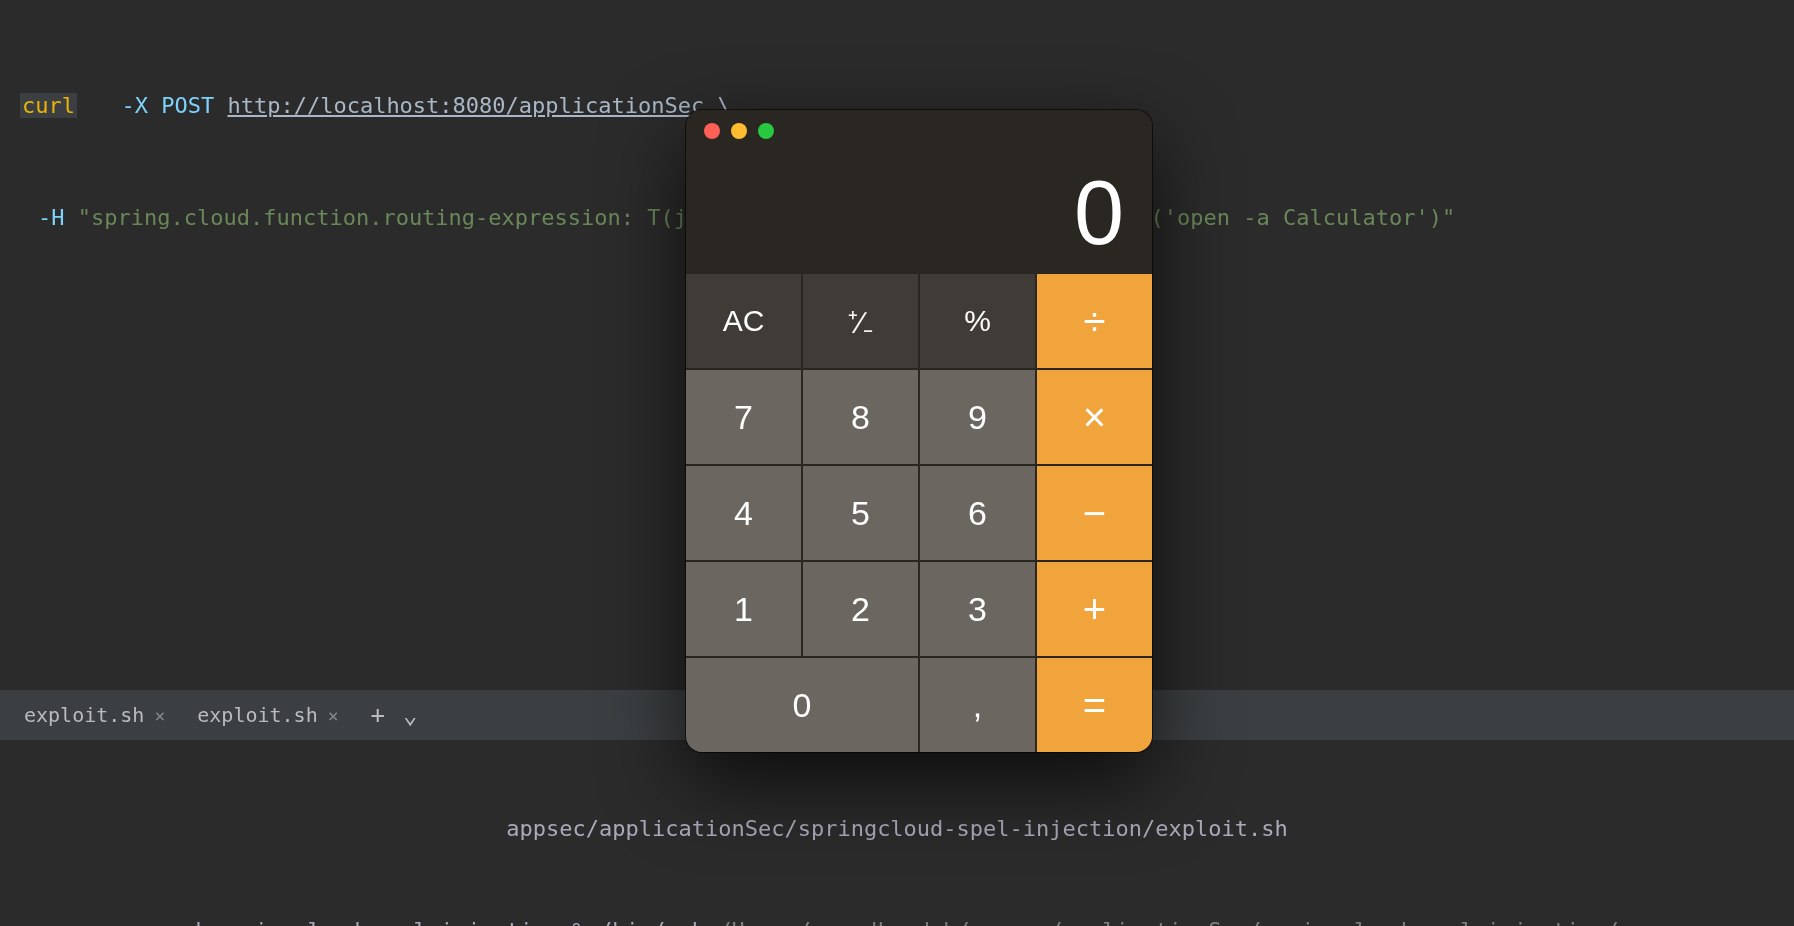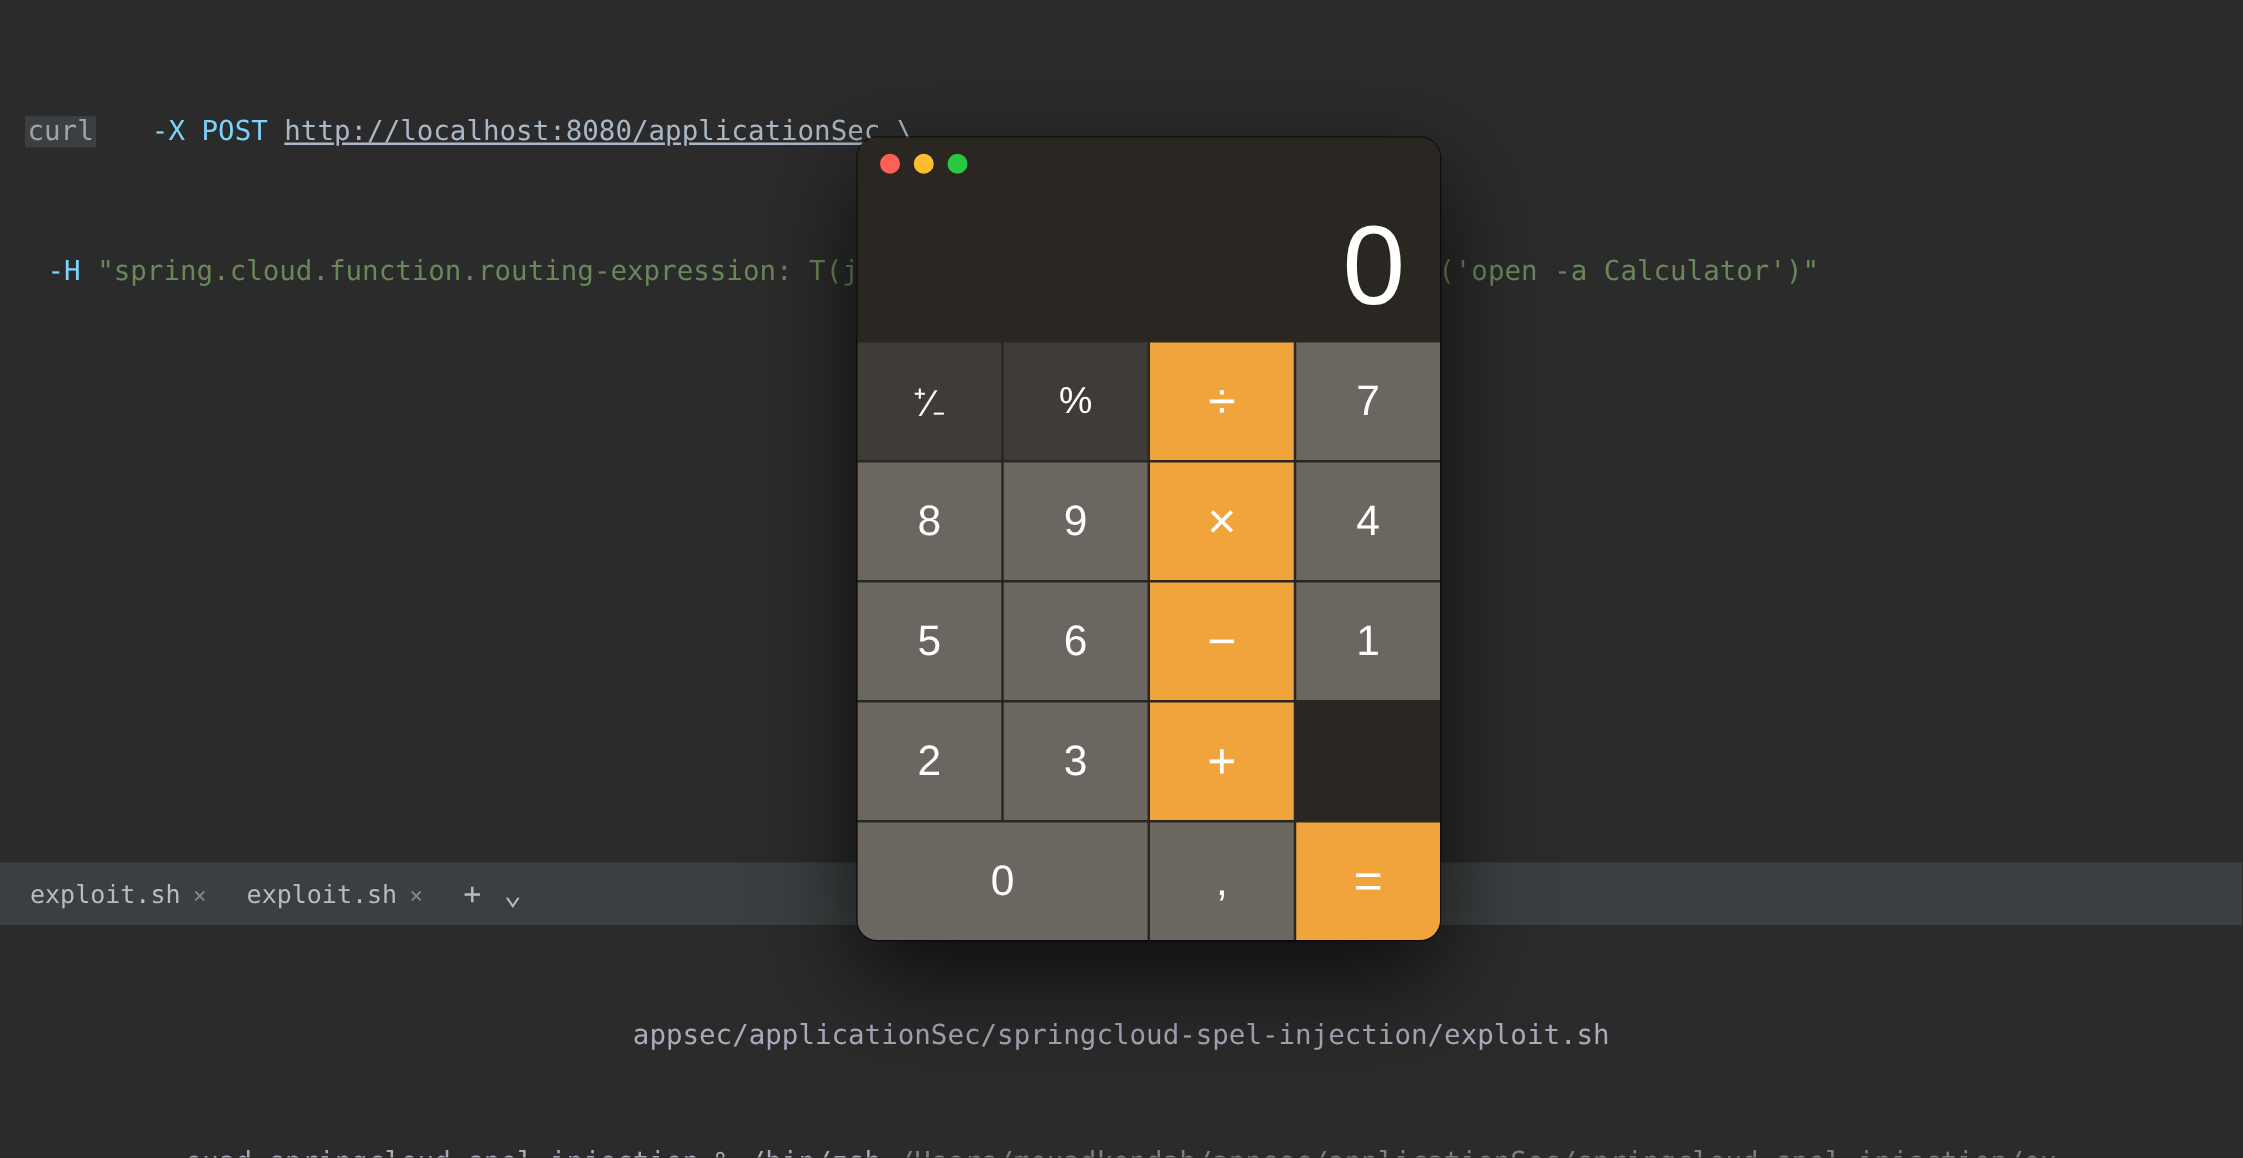--- a/index.html
+++ b/index.html
@@ -11,42 +11,42 @@
     overflow: hidden;
     position: relative;
     color: #a9b7c6;
   }
   .editor-area {
     padding: 12px 20px;
     font-size: 22px;
     line-height: 1.7;
     white-space: pre;
   }
-  .tok-curl { color: #a3a3a3; background: #3c3f41; padding: 0 2px; }
+  .tok-curl { color: #eab308; background: #3c3f41; padding: 0 2px; }
   .tok-flag { color: #7dd3fc; margin-left: 18px; }
   .tok-url { color: #a9b7c6; text-decoration: underline; }
   .tok-string { color: #6a8759; }
   .tok-back { color: #a9b7c6; }
 
   .tabs-bar {
     position: absolute;
     left: 0; right: 0;
     top: 690px;
     height: 50px;
     background: #3c3f41;
     display: flex;
     align-items: center;
     gap: 4px;
     padding: 0 10px;
     font-size: 20px;
     color: #bbbbbb;
   }
   .tab {
     display: flex;
-    align-items: flex-end;
+    align-items: center;
     gap: 10px;
     padding: 6px 14px;
     cursor: pointer;
   }
   .tab .close-x { color: #888; font-size: 18px; }
   .tab-actions { display: flex; gap: 18px; margin-left: 14px; color: #bbbbbb; font-size: 24px; }
 
   .terminal {
     position: absolute;
     left: 0; right: 0;
@@ -155,20 +155,21 @@
 <div class="calc-window">
   <div class="calc-titlebar">
     <div class="tl-dot dot-red"></div>
     <div class="tl-dot dot-yellow"></div>
     <div class="tl-dot dot-green"></div>
   </div>
   <div class="calc-display">
     <span class="calc-display-text">0</span>
   </div>
   <div class="calc-grid">
+    <div class="calc-btn btn-func">AC</div>
     <div class="calc-btn btn-func">⁺∕₋</div>
     <div class="calc-btn btn-func">%</div>
     <div class="calc-btn btn-op">÷</div>
 
     <div class="calc-btn btn-num">7</div>
     <div class="calc-btn btn-num">8</div>
     <div class="calc-btn btn-num">9</div>
     <div class="calc-btn btn-op">×</div>
 
     <div class="calc-btn btn-num">4</div>

